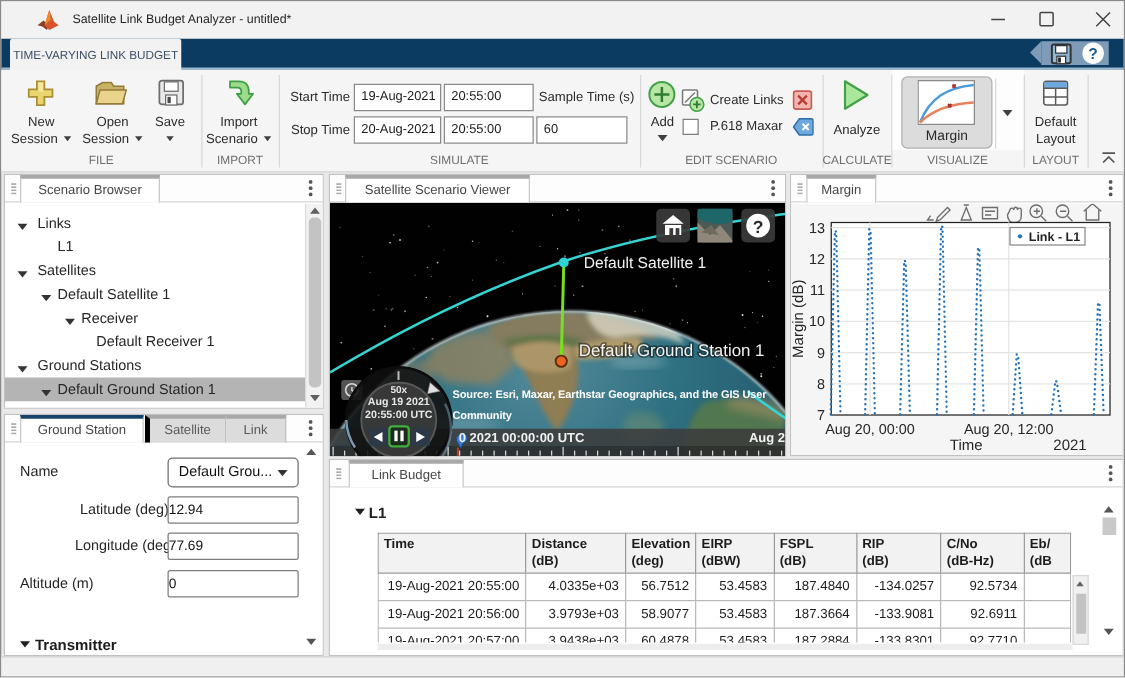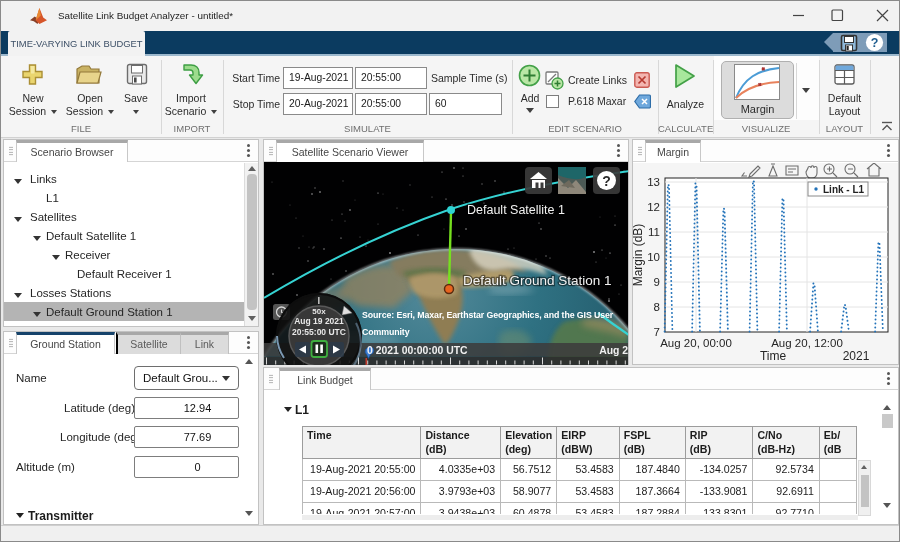--- a/index.html
+++ b/index.html
@@ -28,21 +28,21 @@
 .ptab{position:absolute;top:0;height:22px;background:#fff;border-left:1px solid #c8c8c8;border-right:1px solid #c8c8c8;border-top:3px solid #a8a8a8;font-size:10.5px;color:#464646;text-align:center;line-height:18px;}
 .ptab.blue{border-top:3px solid #16436b;}
 .itab{position:absolute;top:0;height:22px;background:#dcdcdc;border-right:1px solid #c0c0c0;border-top:3px solid #a8a8a8;font-size:10.5px;color:#5a5a5a;text-align:center;line-height:18px;}
 .grip{position:absolute;left:5px;top:6px;width:4px;height:10px;background:radial-gradient(circle,#a0a0a0 0.7px,transparent 0.9px);background-size:2px 2.5px;}
 .kebab{position:absolute;width:3px;height:3px;border-radius:50%;background:#555;box-shadow:0 5px 0 #555,0 10px 0 #555;}
 
 .trow{position:absolute;left:1px;font-size:11.5px;color:#262626;height:19px;line-height:19px;white-space:nowrap;}
 .tri{position:absolute;width:0;height:0;border-left:4px solid transparent;border-right:4px solid transparent;border-top:5px solid #333;margin-top:7px;}
 
 .fl{position:absolute;font-size:11.5px;color:#262626;}
-.inp{position:absolute;left:130px;width:105px;height:22px;background:#fff;border:1px solid #7d7d7d;font-size:11px;color:#111;text-align:center;padding-right:6px;line-height:20px;border-radius:2px;padding-left:28px;}
+.inp{position:absolute;left:130px;width:105px;height:22px;background:#fff;border:1px solid #7d7d7d;font-size:11px;color:#111;text-align:left;padding-right:6px;line-height:20px;border-radius:2px;}
 
 #lbtable{border-collapse:collapse;font-size:10.6px;color:#1c1c1c;table-layout:fixed;}
 #lbtable th{background:#f2f2f2;border:1px solid #9c9c9c;font-weight:bold;text-align:left;padding:2px 4px;vertical-align:top;font-size:10.6px;line-height:13.5px;}
 #lbtable td{background:#fff;border:1px solid #b9b9b9;text-align:right;padding:2px 5px;line-height:17px;white-space:nowrap;}
 #statusbar{left:0;top:524px;width:898px;height:17px;background:#f0f0f0;border-top:1px solid #cfcfcf;}
 </style></head><body>
 <div id="app">
 
 <div class="abs" id="titlebar"></div>
 <svg class="abs" style="left:28px;top:7px" width="19" height="16" viewBox="0 0 18 17">
@@ -182,37 +182,37 @@
         <div class="trow" style="left:26px;top:7px;">Links</div>
         <div class="trow" style="left:42px;top:26px;">L1</div>
         <div class="tri" style="left:10px;top:47px;"></div>
         <div class="trow" style="left:26px;top:45px;">Satellites</div>
         <div class="tri" style="left:29px;top:66px;"></div>
         <div class="trow" style="left:42px;top:64px;">Default Satellite 1</div>
         <div class="tri" style="left:48px;top:85px;"></div>
         <div class="trow" style="left:61px;top:83px;">Receiver</div>
         <div class="trow" style="left:73px;top:102px;">Default Receiver 1</div>
         <div class="tri" style="left:10px;top:123px;"></div>
-        <div class="trow" style="left:26px;top:121px;">Losses Stations</div>
+        <div class="trow" style="left:26px;top:121px;">Ground Stations</div>
         <div class="abs" style="left:0;top:139px;width:240px;height:19px;background:#b4b4b4;"></div>
         <div class="tri" style="left:29px;top:142px;"></div>
         <div class="trow" style="left:42px;top:140px;">Default Ground Station 1</div>
   <div class="abs" style="left:240px;top:0;width:15px;height:164px;background:#f2f2f2;border-left:1px solid #dcdcdc;">
    <div class="abs" style="left:2px;top:11px;width:10px;height:136px;background:#c3c3c3;border-radius:4px;"></div>
    <div class="abs" style="left:3px;top:3px;width:0;height:0;border-left:4px solid transparent;border-right:4px solid transparent;border-bottom:5px solid #606060;"></div>
    <div class="abs" style="left:3px;top:153px;width:0;height:0;border-left:4px solid transparent;border-right:4px solid transparent;border-top:5px solid #606060;"></div>
   </div>
  </div>
 </div>
 
 <div class="panel" style="left:2px;top:330px;width:256px;height:194px;">
  <div class="ptabrow"></div>
  <div class="grip"></div>
  <div class="ptab blue" style="left:12px;width:99px;">Ground Station</div>
- <div class="itab" style="left:112px;width:65px;border-left:2px solid #000000;">Satellite</div>
+ <div class="itab" style="left:112px;width:65px;border-left:4px solid #000000;">Satellite</div>
  <div class="itab" style="left:177px;width:48px;">Link</div>
  <div class="kebab" style="right:8px;top:4px;"></div>
  <div class="abs" style="left:0;top:23px;right:0;bottom:0;background:#fff;overflow:hidden;">
   <div class="fl" style="left:12px;top:17px;">Name</div>
   <div class="abs" style="left:130px;top:11px;width:105px;height:24px;background:#fff;border:1px solid #6e6e6e;border-radius:4px;font-size:11.5px;color:#111;line-height:22px;padding-left:8px;">Default Grou...
     <span style="position:absolute;right:8px;top:9px;width:0;height:0;border-left:4px solid transparent;border-right:4px solid transparent;border-top:5px solid #333;"></span></div>
   <div class="fl" style="left:12px;top:47px;margin-left:48px;">Latitude (deg)</div>
   <div class="inp" style="top:42px;">12.94</div>
   <div class="fl" style="left:12px;top:76px;padding-left:44px;">Longitude (deg)</div>
   <div class="inp" style="top:71px;">77.69</div>

